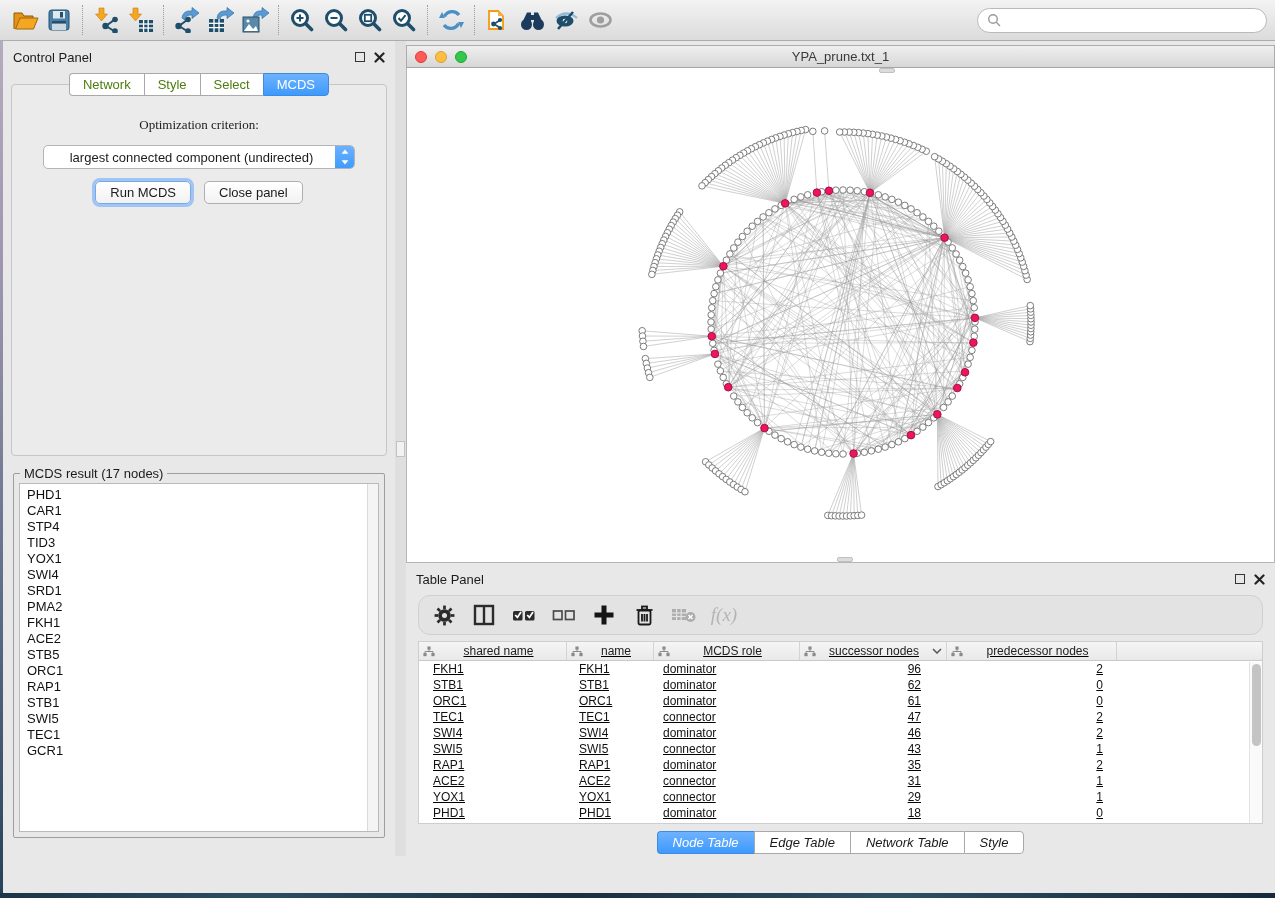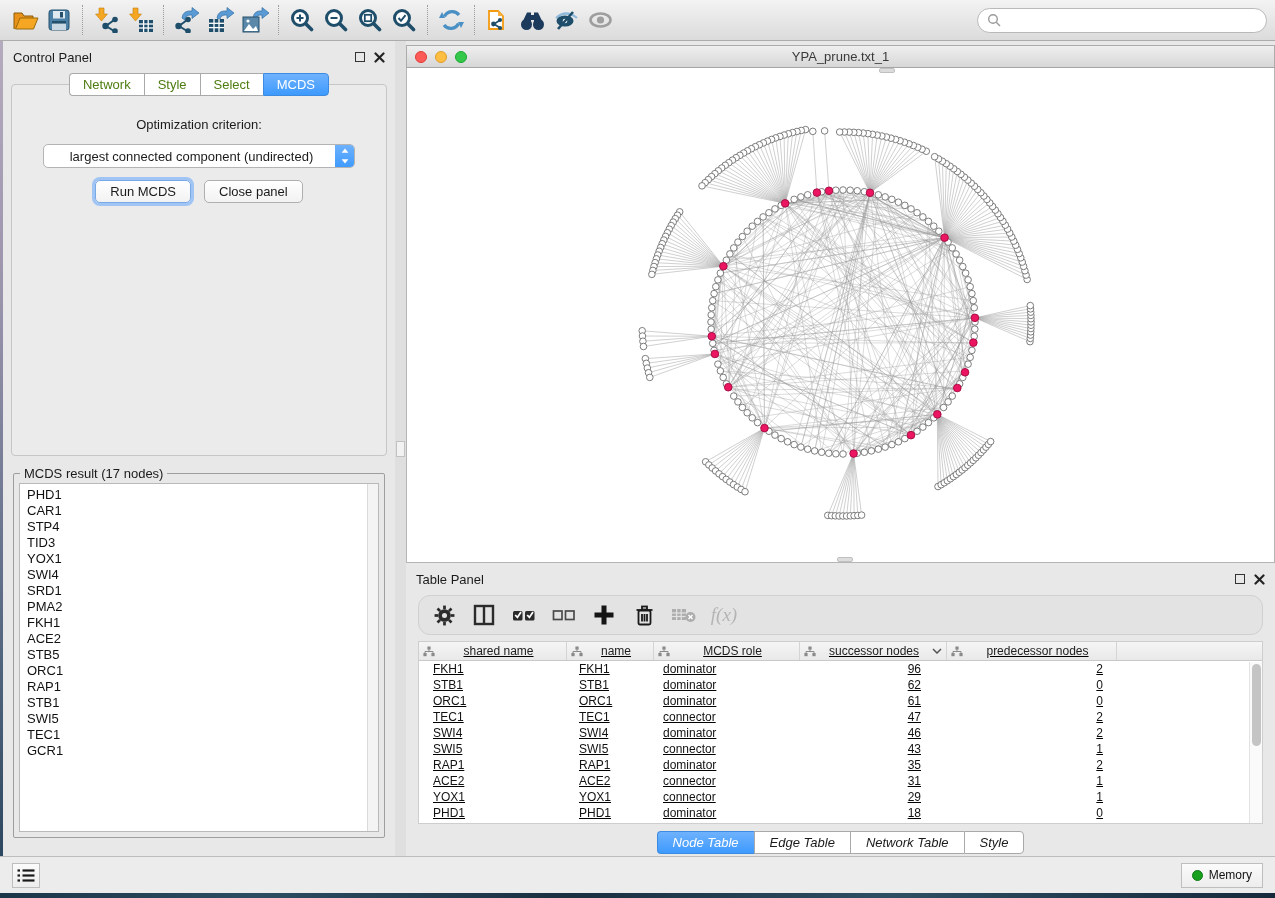--- a/index.html
+++ b/index.html
@@ -32,21 +32,21 @@
   .close-ic svg { display:block; }
 
   .tabs-row { display:flex; justify-content:center; margin-top:4px; position:relative; z-index:2; }
   .tab { font-size:13px; padding:3px 13px; background:#fff; border:1px solid #A9A9A9; border-right:none; color:#4d7c0f; }
   .tab:first-child { border-radius:4px 0 0 4px; }
   .tab:last-child { border-right:1px solid #A9A9A9; border-radius:0 4px 4px 0; }
   .tab.active { background:linear-gradient(#6FB2FE,#3D9AFE); color:#fff; border-color:#3D8BE0; }
 
   .tab-content { margin:-12px 8px 0 8px; height:372px; background:#EBEBEB; border:1px solid #C6C6C6; border-radius:4px;
     padding-top:32px; text-align:center; }
-  .opt-label { font-size:13px; color:#1b1b1b; margin-bottom:12px; }
+  .opt-label { font-size:13px; color:#1b1b1b; margin-bottom:12px;font-family:Liberation Serif, serif; }
   .dropdown { width:312px; height:24px; margin:0 auto; background:#fff; border:1px solid #B4B4B4; border-radius:5px;
     display:flex; align-items:center; overflow:hidden; }
   .dropdown .dd-text { flex:1; font-size:13px; text-align:center; color:#1b1b1b; padding-left:4px; white-space:nowrap; }
   .dd-step { width:19px; height:24px; background:linear-gradient(#6FB2FE,#3D9AFE); border-radius:0 4px 4px 0;
     display:flex; align-items:center; justify-content:center; }
   .btn-row { margin-top:12px; display:flex; justify-content:center; gap:13px; }
   .pushbtn { font-size:13px; font-family:"Liberation Sans",sans-serif; padding:3px 14px; background:linear-gradient(#FFFFFF,#F2F2F2);
     border:1px solid #AFAFAF; border-radius:5px; color:#1b1b1b; }
   .pushbtn.focused { box-shadow:0 0 0 3px rgba(110,170,250,0.6); border-color:#76A9E8; }
 
@@ -1323,33 +1323,15 @@
         </div>
     </div>
     <div class="tp-tabs" id="tp-tabs">
         <span class="tp-tab active">Node Table</span>
         <span class="tp-tab">Edge Table</span>
         <span class="tp-tab">Network Table</span>
         <span class="tp-tab">Style</span>
       </div>
   </div>
 
-  <div id="status-bar">
-    <span class="sb-btn">
-        <svg width="18" height="15" viewBox="0 0 18 15">
-          <g stroke="#1A1A1A" stroke-width="2.2">
-            <line x1="0.5" y1="2.5" x2="3" y2="2.5"></line>
-            <line x1="5.5" y1="2.5" x2="17.5" y2="2.5"></line>
-            <line x1="0.5" y1="7.5" x2="3" y2="7.5"></line>
-            <line x1="5.5" y1="7.5" x2="17.5" y2="7.5"></line>
-            <line x1="0.5" y1="12.5" x2="3" y2="12.5"></line>
-            <line x1="5.5" y1="12.5" x2="17.5" y2="12.5"></line>
-          </g>
-        </svg>
-      </span>
-    <span id="memory-btn">
-      <span class="green-dot"></span>
-      <span>Memory</span>
-    </span>
-  </div>
 
   <div id="bottom-strip"></div>
 </div>
 
 </body></html>

